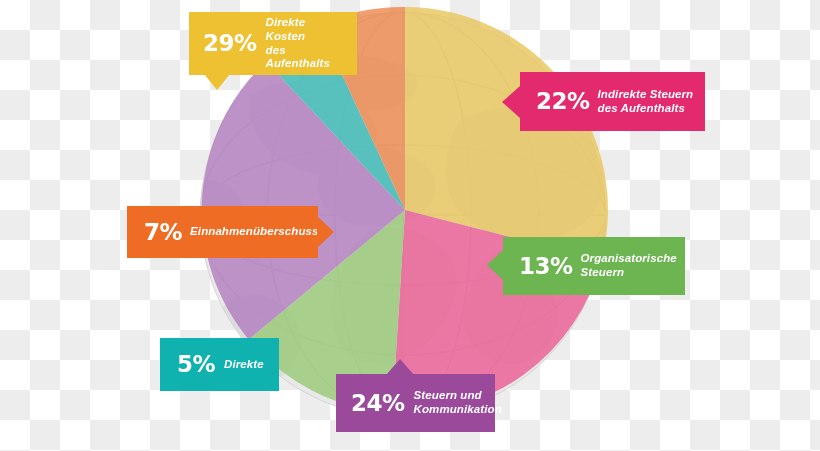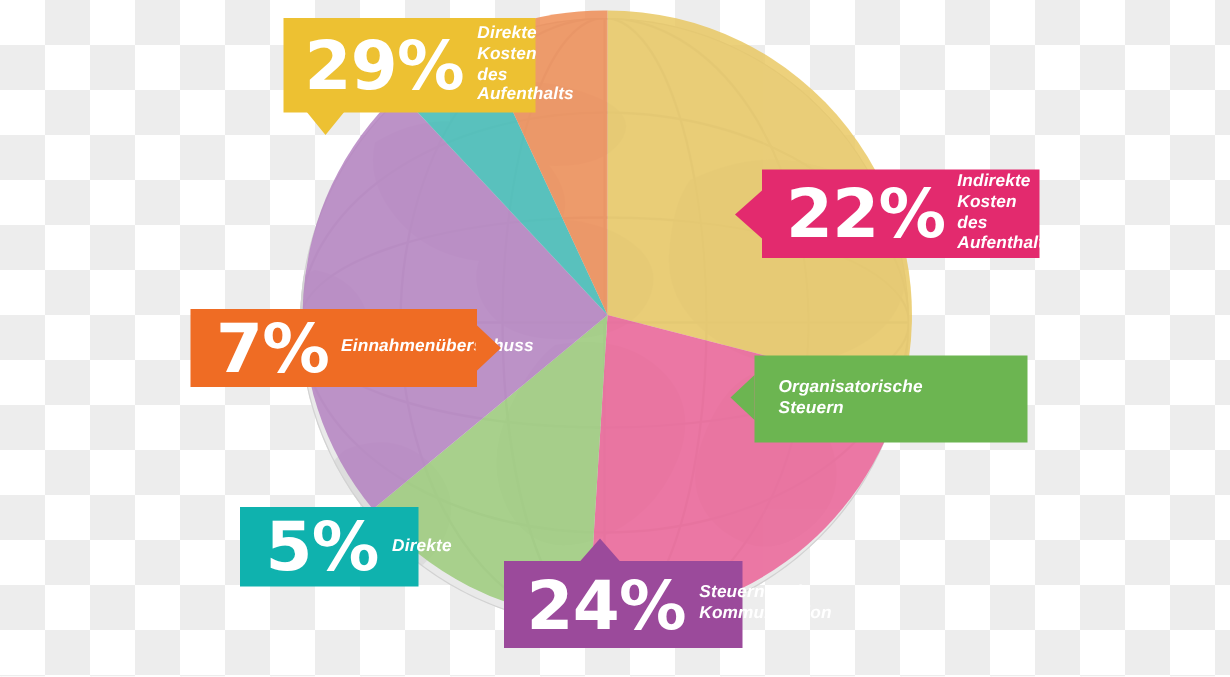--- a/index.html
+++ b/index.html
@@ -30,39 +30,39 @@
   }
   .label {
     position: absolute;
     display: flex;
     align-items: center;
     color: #ffffff;
     box-sizing: border-box;
     z-index: 30;
   }
   .label .pct {
-    font-size: 45px;
+    font-size: 23px;
     font-weight: 700;
     line-height: 1;
     letter-spacing: -0.5px;
     white-space: nowrap;
     font-family: "DejaVu Sans", sans-serif;
   }
   .label .cap {
     font-size: 11.5px;
     font-style: italic;
     font-weight: 700;
     line-height: 1.18;
     letter-spacing: 0.1px;
     white-space: pre-line;
     font-family: Liberation Sans, sans-serif;
   }
   
   #lbl-direkte   { left: 189px; top: 12px;  width: 168px; height: 63px; padding: 0 10px 0 14px; gap: 9px;  background: #edc132; }
-  #lbl-indirekte { left: 508px; top: 72px;  width: 185px; height: 59px; padding: 0 10px 0 16px; gap: 8px;  background: #e32a6e; margin-top: 41px; }
+  #lbl-indirekte { left: 520px; top: 72px;  width: 185px; height: 59px; padding: 0 10px 0 16px; gap: 8px;  background: #e32a6e; }
   #lbl-organisa  { left: 503px; top: 237px; width: 182px; height: 58px; padding: 0 10px 0 16px; gap: 8px;  background: #6cb551; }
   #lbl-beratung  { left: 336px; top: 374px; width: 159px; height: 58px; padding: 0 10px 0 15px; gap: 9px;  background: #9b4a9b; }
   #lbl-steuern   { left: 160px; top: 338px; width: 119px; height: 53px; padding: 0 8px 0 17px;  gap: 9px;  background: #0fb2ae; }
   #lbl-einnahmen { left: 127px; top: 206px; width: 191px; height: 52px; padding: 0 8px 0 17px;  gap: 8px;  background: #ef6c24; }
   
   #lbl-direkte::after {
     content: ""; position: absolute; left: 15px; bottom: -15px;
     border-left: 13px solid transparent; border-right: 13px solid transparent;
     border-top: 16px solid #edc132;
   }
@@ -141,25 +141,26 @@
   </svg>
 
   <div class="label" id="lbl-direkte">
     <span class="pct">29%</span>
     <span class="cap">Direkte Kosten
 des Aufenthalts</span>
   </div>
 
   <div class="label" id="lbl-indirekte">
     <span class="pct">22%</span>
-    <span class="cap">Indirekte Kosten
+    <span class="cap">Indirekte Steuern
 des Aufenthalts</span>
   </div>
 
   <div class="label" id="lbl-organisa">
+    <span class="pct">13%</span>
     <span class="cap">Organisatorische
 Steuern</span>
   </div>
 
   <div class="label" id="lbl-beratung">
     <span class="pct">24%</span>
     <span class="cap">Steuern und
 Kommunikation</span>
   </div>
 

